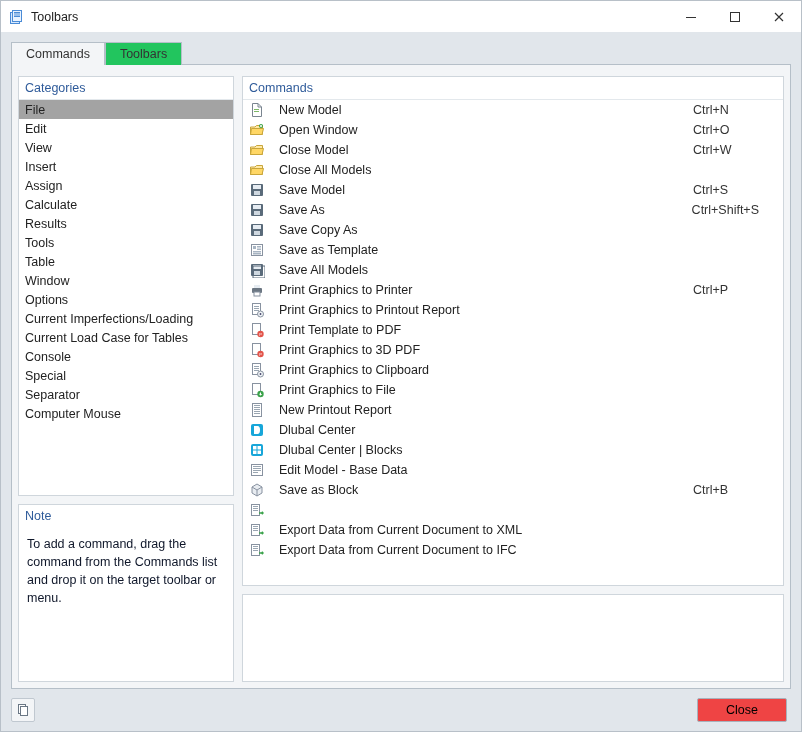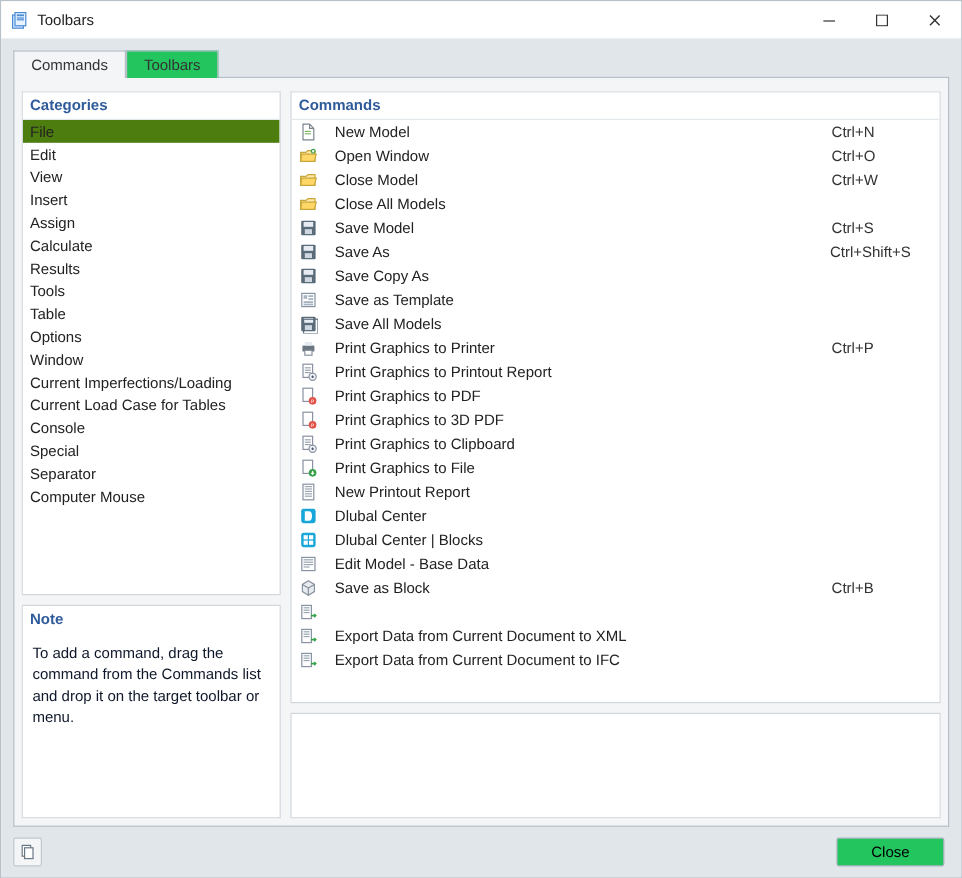--- a/index.html
+++ b/index.html
@@ -54,28 +54,28 @@
   .cols{
     flex:1 1 auto;display:flex;gap:8px;overflow:hidden;
   }
   .left{
     width:216px;flex:0 0 auto;display:flex;flex-direction:column;gap:8px;
   }
   .panel{
     background:#fff;border:1px solid #cfd6dc;display:flex;flex-direction:column;
   }
   .panel .hdr{
-    padding:4px 6px;color:#2f5b9a;font-weight:700;
+    padding:4px 6px;color:#2f5b9a;font-weight:400;
     border-bottom:1px solid #e3e8ec;
   }
   .catlist{flex:1 1 auto;overflow:auto}
   .cat{
     padding:2.5px 6px;cursor:default;
   }
-  .cat.selected{background:#4d7c0f}
+  .cat.selected{background:#a3a3a3}
   .note{
     height:178px;
   }
   .note-body{padding:8px;color:#0f172a;line-height:1.45}
   .note .hdr{border-bottom:none}
   .right{
     flex:1 1 auto;display:flex;flex-direction:column;gap:8px;min-width:0;
   }
   .cmds{
     flex:1 1 auto;min-height:0;
@@ -97,21 +97,21 @@
   
   .footer{
     height:42px;display:flex;align-items:center;justify-content:space-between;
     padding:0 14px 0 10px;
   }
   .footer .smallbtn{
     width:24px;height:24px;border:1px solid #c0c8d0;background:#f3f5f7;
     display:flex;align-items:center;justify-content:center;border-radius:2px;
   }
   .footer .closebtn{
-    height:24px;padding:0 28px;border:1px solid #a8b2bc;background:#22c55e;
+    height:24px;padding:0 28px;border:1px solid #a8b2bc;background:#ef4444;
     font-family:inherit;font-size:12.5px;border-radius:2px;
   }
   
   .scroll::-webkit-scrollbar{width:16px}
   .scroll::-webkit-scrollbar-track{background:#f0f2f5}
   .scroll::-webkit-scrollbar-thumb{background:#c8ced5;border:3px solid #f0f2f5;border-radius:3px}
   .scroll::-webkit-scrollbar-button:single-button{
     height:16px;background:#f0f2f5;display:block;
   }
 </style>
@@ -163,22 +163,22 @@
           <div class="catlist" id="catlist">
               <div class="cat selected">File</div>
               <div class="cat">Edit</div>
               <div class="cat">View</div>
               <div class="cat">Insert</div>
               <div class="cat">Assign</div>
               <div class="cat">Calculate</div>
               <div class="cat">Results</div>
               <div class="cat">Tools</div>
               <div class="cat">Table</div>
+              <div class="cat">Window</div>
               <div class="cat">Options</div>
-              <div class="cat">Window</div>
               <div class="cat">Current Imperfections/Loading</div>
               <div class="cat">Current Load Case for Tables</div>
               <div class="cat">Console</div>
               <div class="cat">Special</div>
               <div class="cat">Separator</div>
               <div class="cat">Computer Mouse</div>
             </div>
         </div>
         <div class="panel note">
           <div class="hdr">Note</div>
@@ -319,21 +319,21 @@
                 <span class="sc"></span>
               </div>
               <div class="row">
                 <span class="ic">
                   <svg width="16" height="16" viewBox="0 0 16 16">
                     <rect x="3.5" y="1.5" width="8" height="11" fill="#fff" stroke="#8892a0"></rect>
                     <circle cx="11.5" cy="12" r="3.2" fill="#e2544a"></circle>
                     <text x="11.5" y="13.5" font-size="4" text-anchor="middle" fill="#fff">P</text>
                   </svg>
                 </span>
-                <span class="lbl">Print Graphics to PDF</span>
+                <span class="lbl">Print Template to PDF</span>
                 <span class="sc"></span>
               </div>
               <div class="row">
                 <span class="ic">
                   <svg width="16" height="16" viewBox="0 0 16 16">
                     <rect x="3.5" y="1.5" width="8" height="11" fill="#fff" stroke="#8892a0"></rect>
                     <circle cx="11.5" cy="12" r="3.2" fill="#e2544a"></circle>
                     <text x="11.5" y="13.5" font-size="4" text-anchor="middle" fill="#fff">P</text>
                   </svg>
                 </span>

